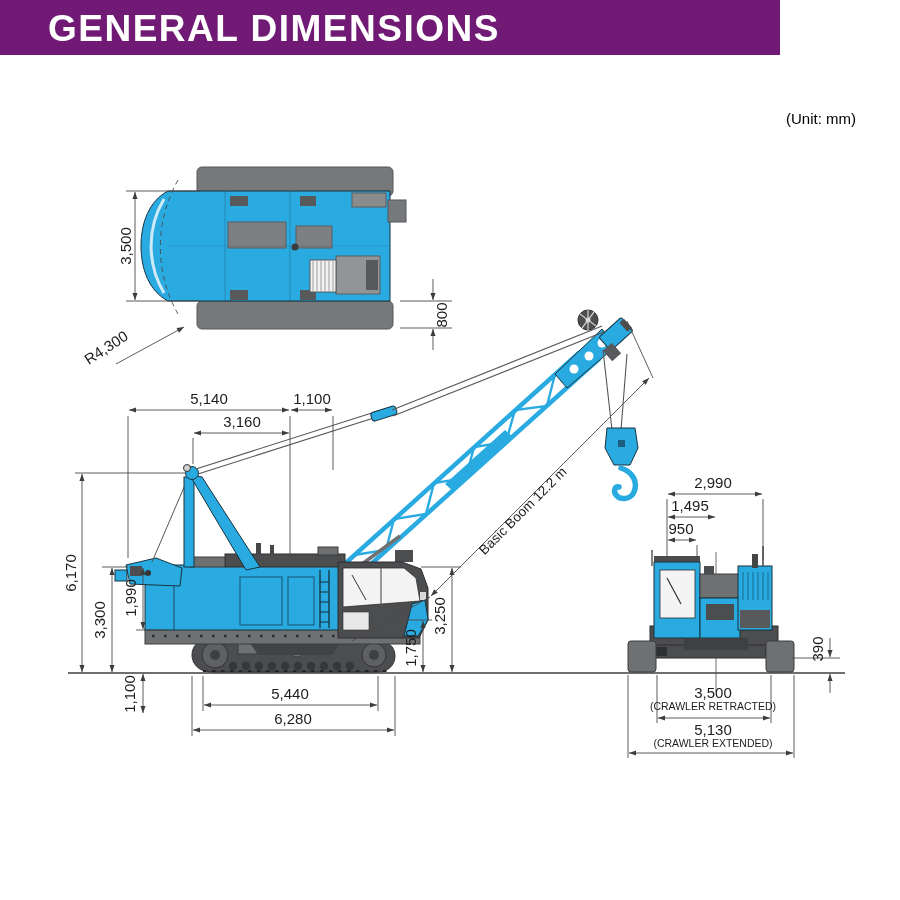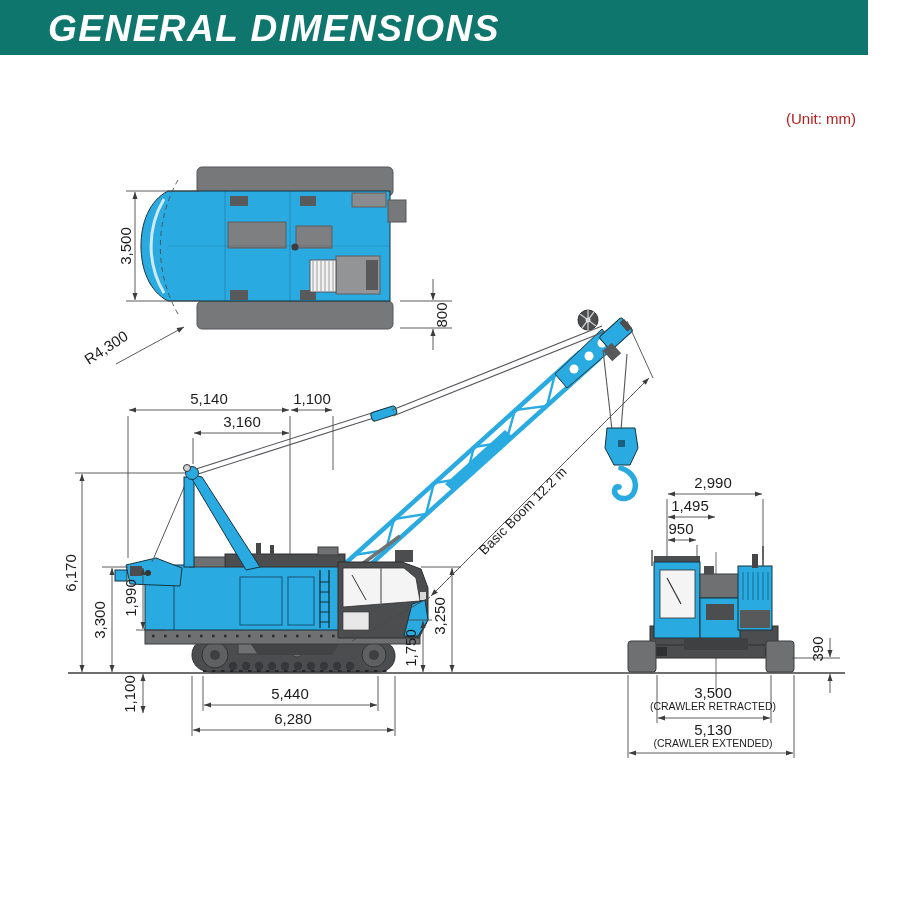--- a/index.html
+++ b/index.html
@@ -1,21 +1,21 @@
 <!DOCTYPE html>
 <html><head>
 <meta charset="utf-8">
 <style>
   html,body{margin:0;padding:0;background:#fff;}
   .page{position:relative;width:900px;height:900px;background:#ffffff;overflow:hidden;
         font-family:"Liberation Sans",sans-serif;}
-  .banner{position:absolute;left:0;top:0;width:868px;height:55px;background:#0f766e;font-style:italic;}
+  .banner{position:absolute;left:0;top:0;width:780px;height:55px;background:#701a75;}
   .banner h1{margin:0;padding:0 0 0 48px;line-height:57px;font-size:37px;font-weight:bold;
              letter-spacing:1.5px;color:#ffffff;font-family:"Liberation Sans",sans-serif;}
-  .unit-note{position:absolute;right:44px;top:110px;font-size:15px;color:#b91c1c;}
+  .unit-note{position:absolute;right:44px;top:110px;font-size:15px;color:#000000;}
   svg{position:absolute;left:0;top:0;}
   svg text{font-family:"Liberation Sans",sans-serif;font-size:15px;fill:#1c1c1c;}
   text.small{font-size:10.5px;}
   text.boomlabel{font-size:13.5px;}
   .dim{stroke:#4a4a4a;stroke-width:0.9;fill:none;}
   .ground{stroke:#3f3f41;stroke-width:1.5;}
   .blue{fill:#29abe2;stroke:#17333d;stroke-width:1;}
   .dkg{fill:#4c4d4f;stroke:#2e2e30;stroke-width:1;}
   .mdg{fill:#6f7072;stroke:#3b3c3e;stroke-width:1;}
   .ltg{fill:#939496;stroke:#5b5c5e;stroke-width:1;}

